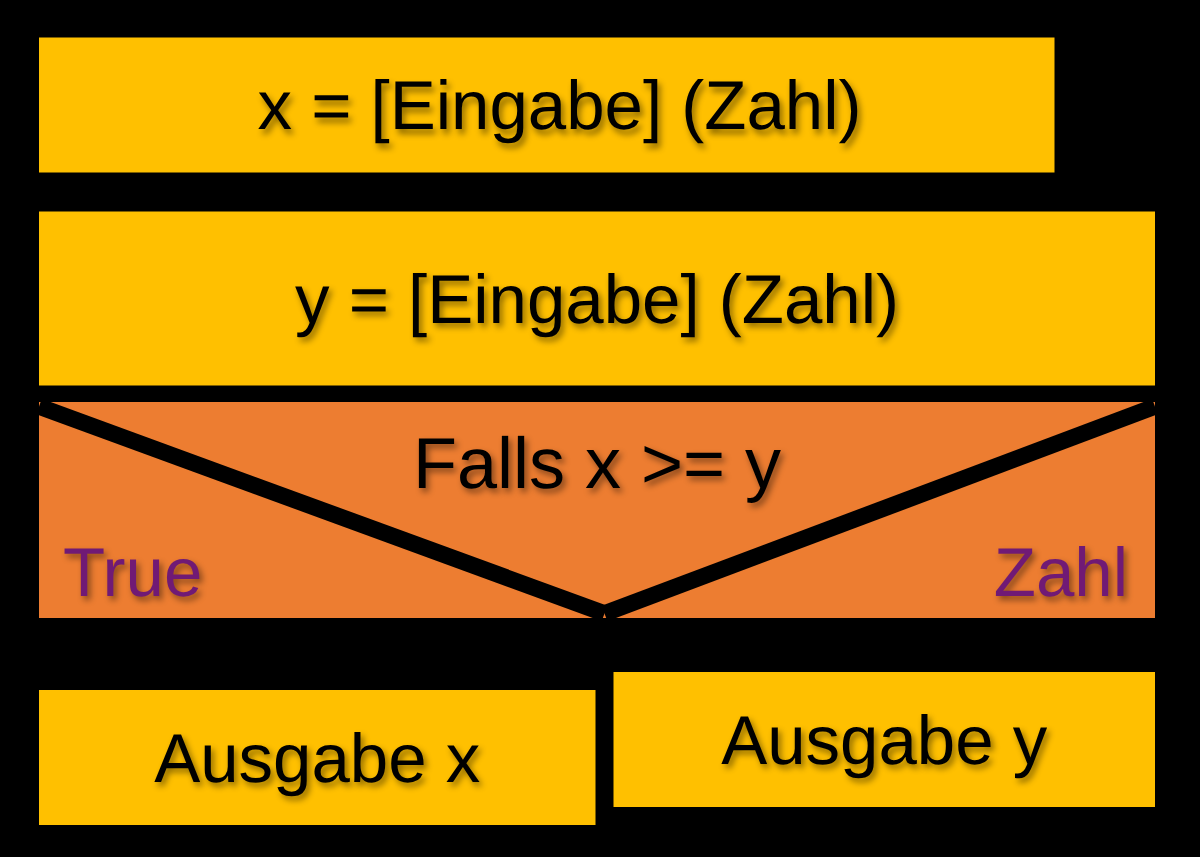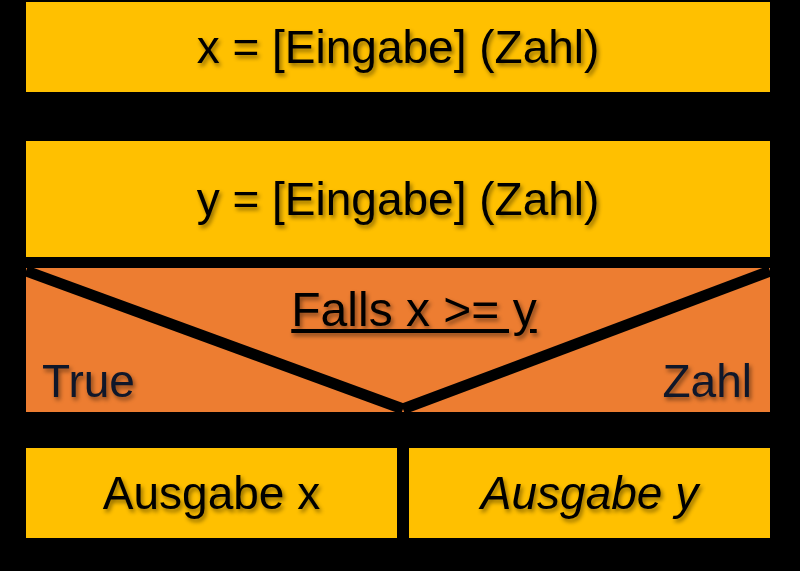--- a/index.html
+++ b/index.html
@@ -19,53 +19,52 @@
     position: absolute;
     background: #FFC000;
     display: flex;
     align-items: center;
     justify-content: center;
     color: #000000;
     font-size: 46px;
     text-shadow: 2px 3px 4px rgba(0,0,0,0.45);
     white-space: nowrap;
   }
-  .box-input-x { left: 26px; top: 2px;  width: 744px; height: 90px; }
+  .box-input-x { left: 26px; top: 25px;  width: 660px; height: 90px; padding-left: 17px; }
   .box-input-y { left: 26px; top: 141px; width: 744px; height: 116px; }
-  .box-output-x { left: 26px;  top: 448px; width: 371px; height: 90px; }
-  .box-output-y { left: 409px; top: 448px; width: 361px; height: 90px; font-style: italic; }
+  .box-output-x { left: 26px;  top: 460px; width: 371px; height: 90px; }
+  .box-output-y { left: 409px; top: 448px; width: 361px; height: 90px; }
   .cond {
     position: absolute;
     left: 26px; top: 268px;
     width: 744px; height: 144px;
     background: #ED7D31;
     overflow: hidden;
   }
   .cond svg {
     position: absolute;
     left: 0; top: 0;
     width: 744px; height: 144px;
     display: block;
   }
   .cond-label {
     position: absolute;
     top: 14px;
-    left: 16px;
+    left: 0;
     width: 100%;
     text-align: center;
     font-size: 48px;
     color: #000000;
     text-shadow: 2px 3px 4px rgba(0,0,0,0.45);
-    text-decoration: underline;
   }
   .branch-label {
     position: absolute;
     bottom: 4px;
     font-size: 46px;
-    color: #0f172a;
+    color: #701a75;
     text-shadow: 2px 3px 4px rgba(0,0,0,0.45);
   }
   .branch-true  { left: 16px; }
   .branch-false { right: 18px; }
 </style>
 </head>
 <body>
 
 <div class="stage">
 

